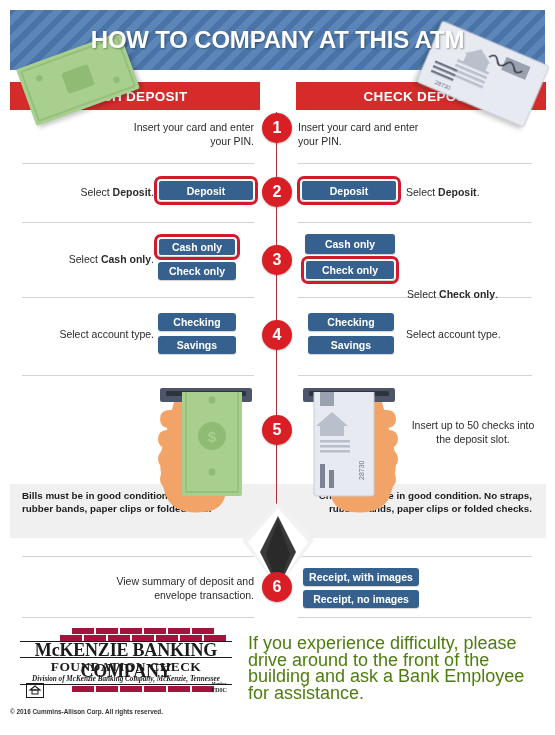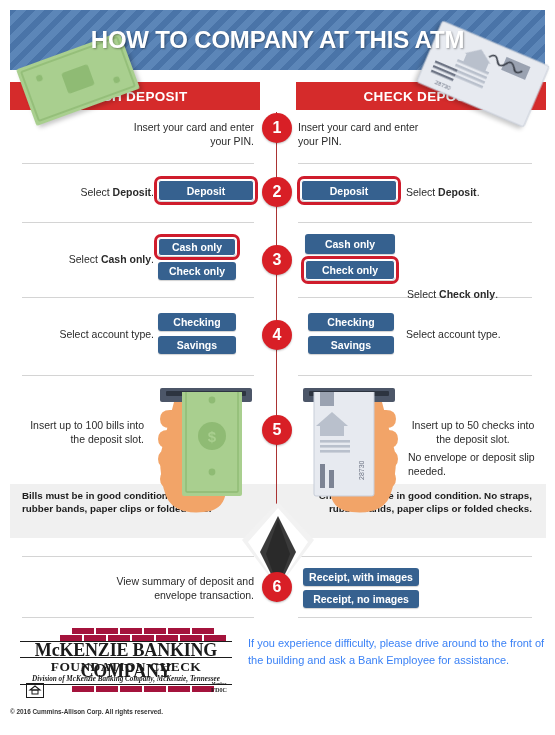--- a/index.html
+++ b/index.html
@@ -173,21 +173,21 @@
     font-style: italic; font-weight: bold; font-size: 7.2px; color: #1b1b1b;
   }
   .logo-rule {
     position: absolute; left: 8px; width: 212px; height: 1px; background: #1b1b1b;
   }
   .brickrow { position: absolute; display: flex; gap: 2px; }
   .brick { background: #a4133c; height: 6px; }
 
   .help-text {
     position: absolute; left: 248px; top: 635px; width: 300px;
-    font-size: 11px; line-height: 16.5px; color: #3b82f6; z-index: 5;
+    font-size: 18px; line-height: 16.5px; color: #4d7c0f; z-index: 5;
   }
   .copyright {
     position: absolute; left: 10px; top: 708px;
     font-size: 6.4px; color: #333; font-weight: bold; z-index: 5;
   }
   .fdic-box {
     position: absolute; font-family: "Liberation Serif", serif;
     font-weight: bold; font-size: 6.5px; color: #1b1b1b; text-align: center;
   }
 </style>
@@ -323,23 +323,21 @@
       <rect x="30" y="58" width="30" height="2.6"></rect>
     </g>
     <g fill="#7d8494">
       <rect x="30" y="72" width="5" height="24"></rect>
       <rect x="39" y="78" width="5" height="18"></rect>
     </g>
     <text x="74" y="88" font-family="Liberation Sans, sans-serif" font-size="7" fill="#6e7585" transform="rotate(-90 74 88)">28730</text>
   </svg>
 
   <div class="step-badge" style="top:415px">5</div>
-  <div class="cell-text r" style="left:22px; top:418px; width:122px;">Insert up to 100 bills into the deposit slot.</div>
   <div class="cell-text l" style="left:408px; top:418px; width:130px;text-align:center;">Insert up to 50 checks into the deposit slot.</div>
-  <div class="cell-text l" style="left:408px; top:450px; width:130px;">No envelope or deposit slip needed.</div>
 
   <div class="notice left"></div>
   <div class="notice right"></div>
   <div class="notice-text left">Bills must be in good condition. No straps, rubber bands, paper clips or folded bills.</div>
   <div class="notice-text right">Checks must be in good condition. No straps, rubber bands, paper clips or folded checks.</div>
 
   <svg class="atm-arrow" style="left:228px; top:500px; width:100px; height:90px;" viewBox="0 0 100 90">
     <path d="M50 2 L86 40 L50 88 L14 40 Z" fill="#f2f2f2"></path>
     <path d="M50 8 L80 42 L50 86 L20 42 Z" fill="#ffffff"></path>
     <path d="M50 16 L68 52 L50 88 L32 52 Z" fill="#3a3a3a"></path>

